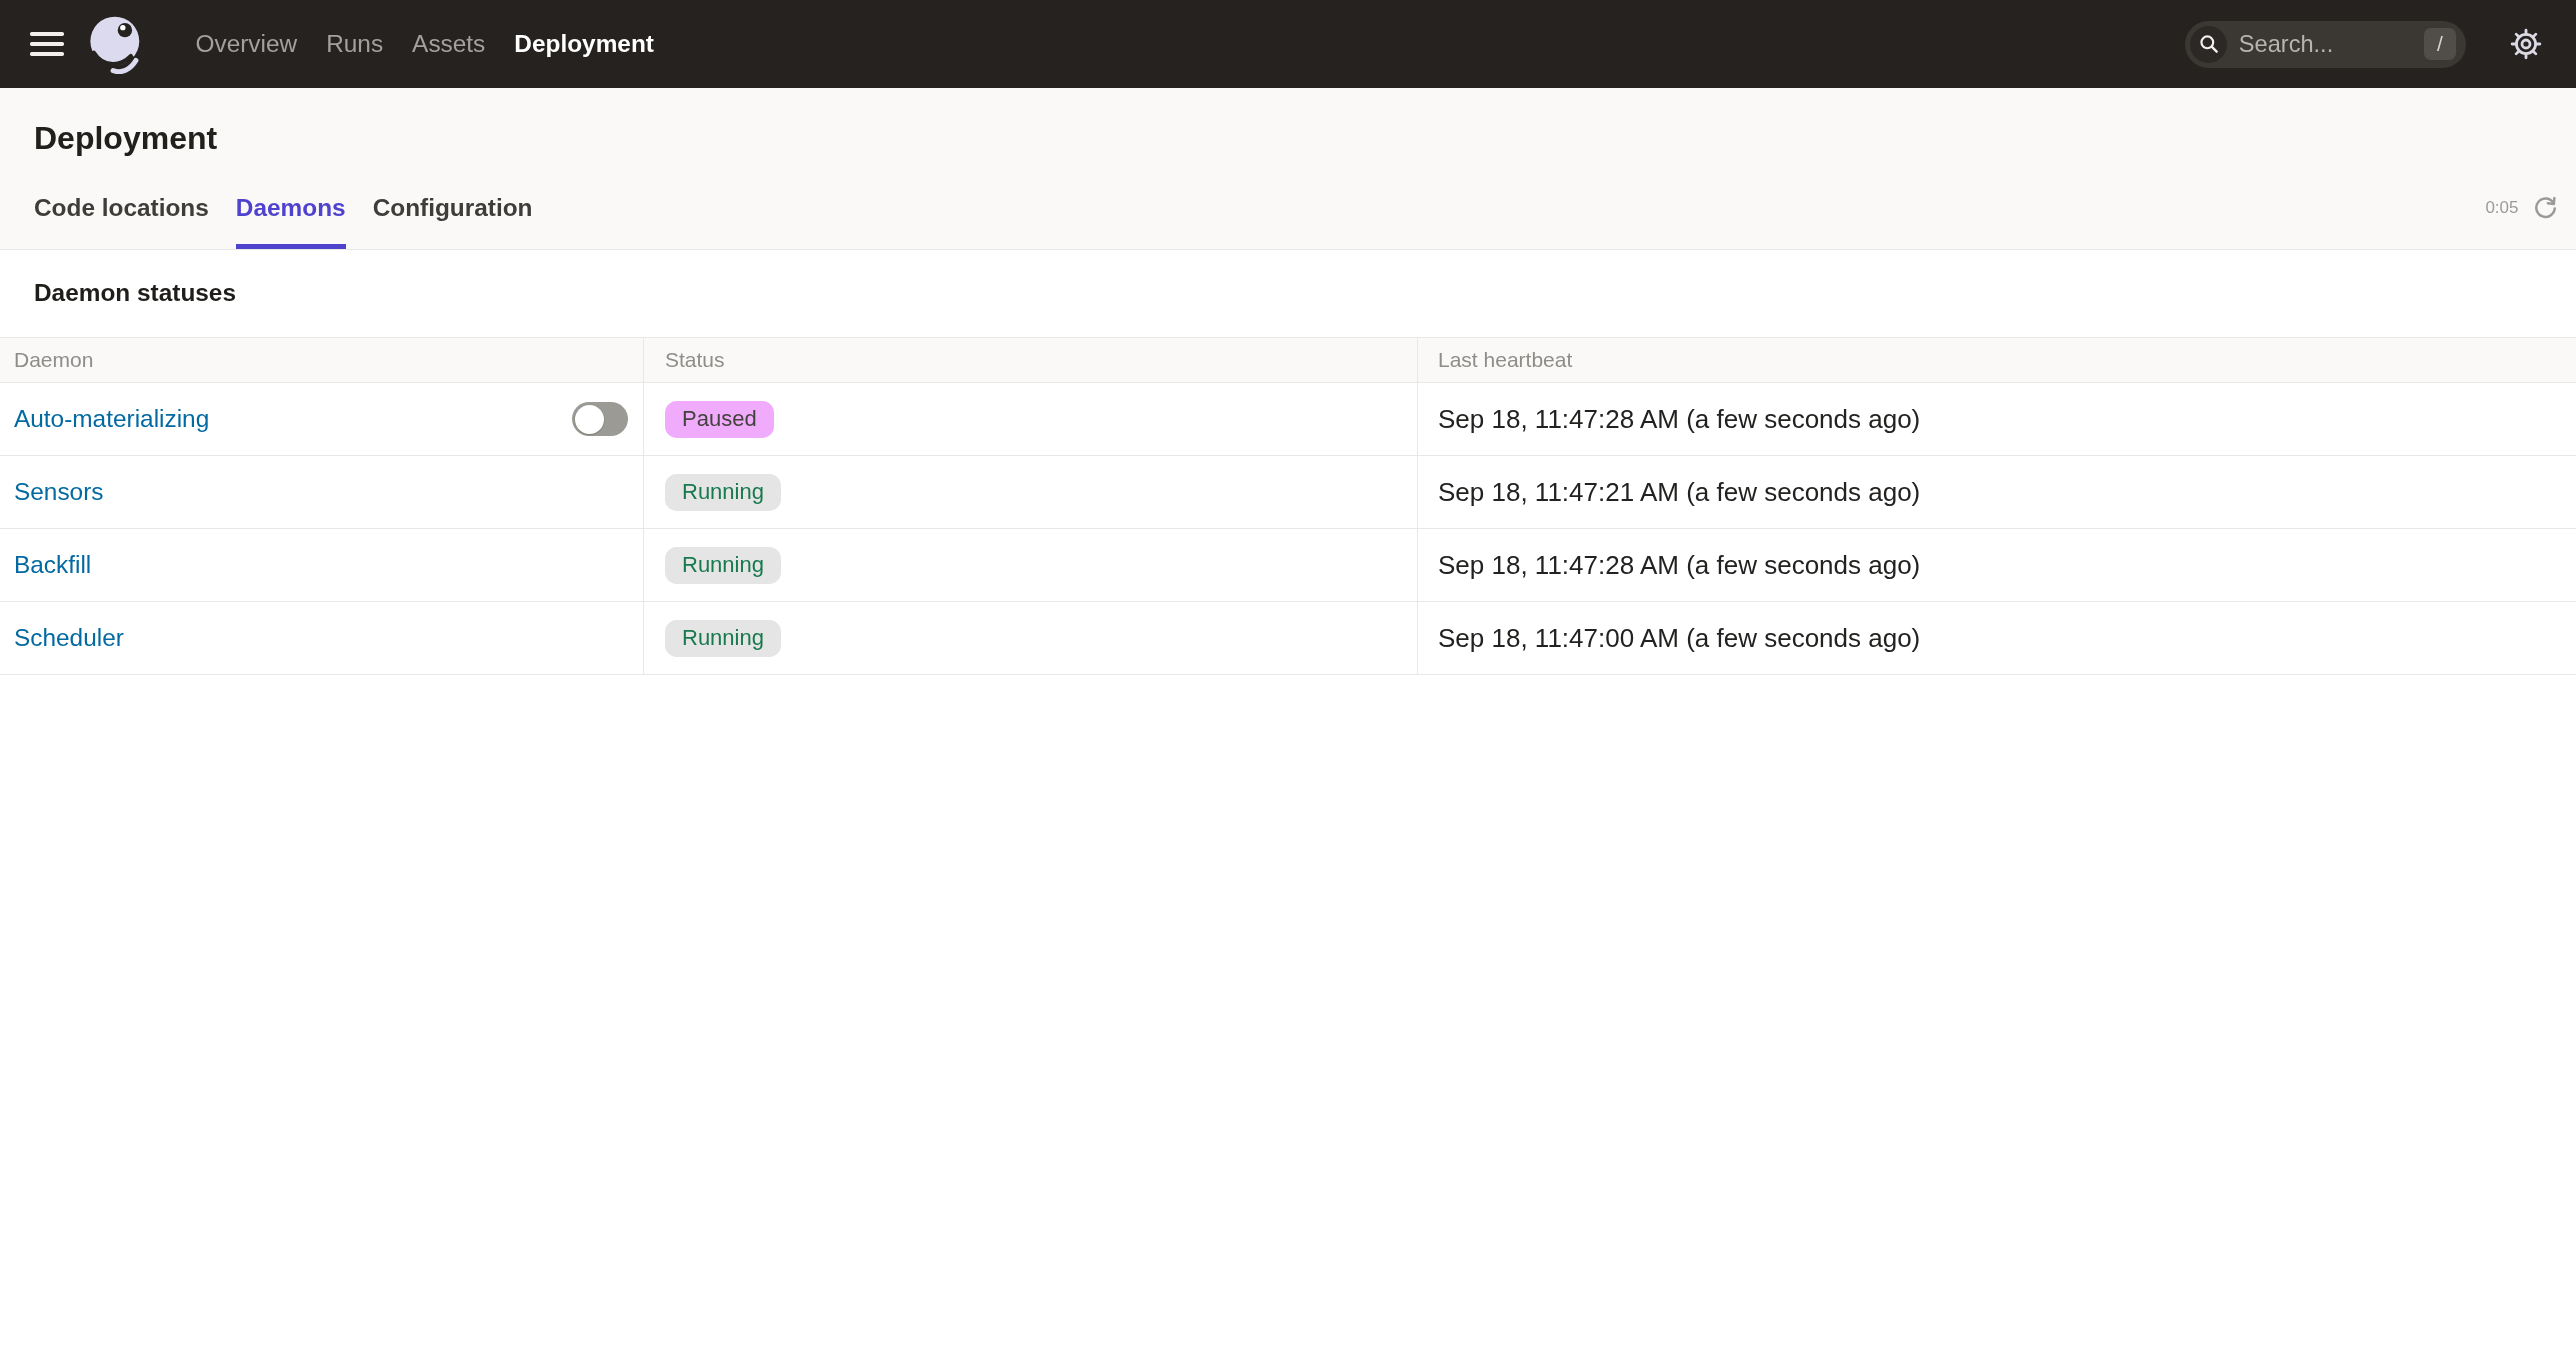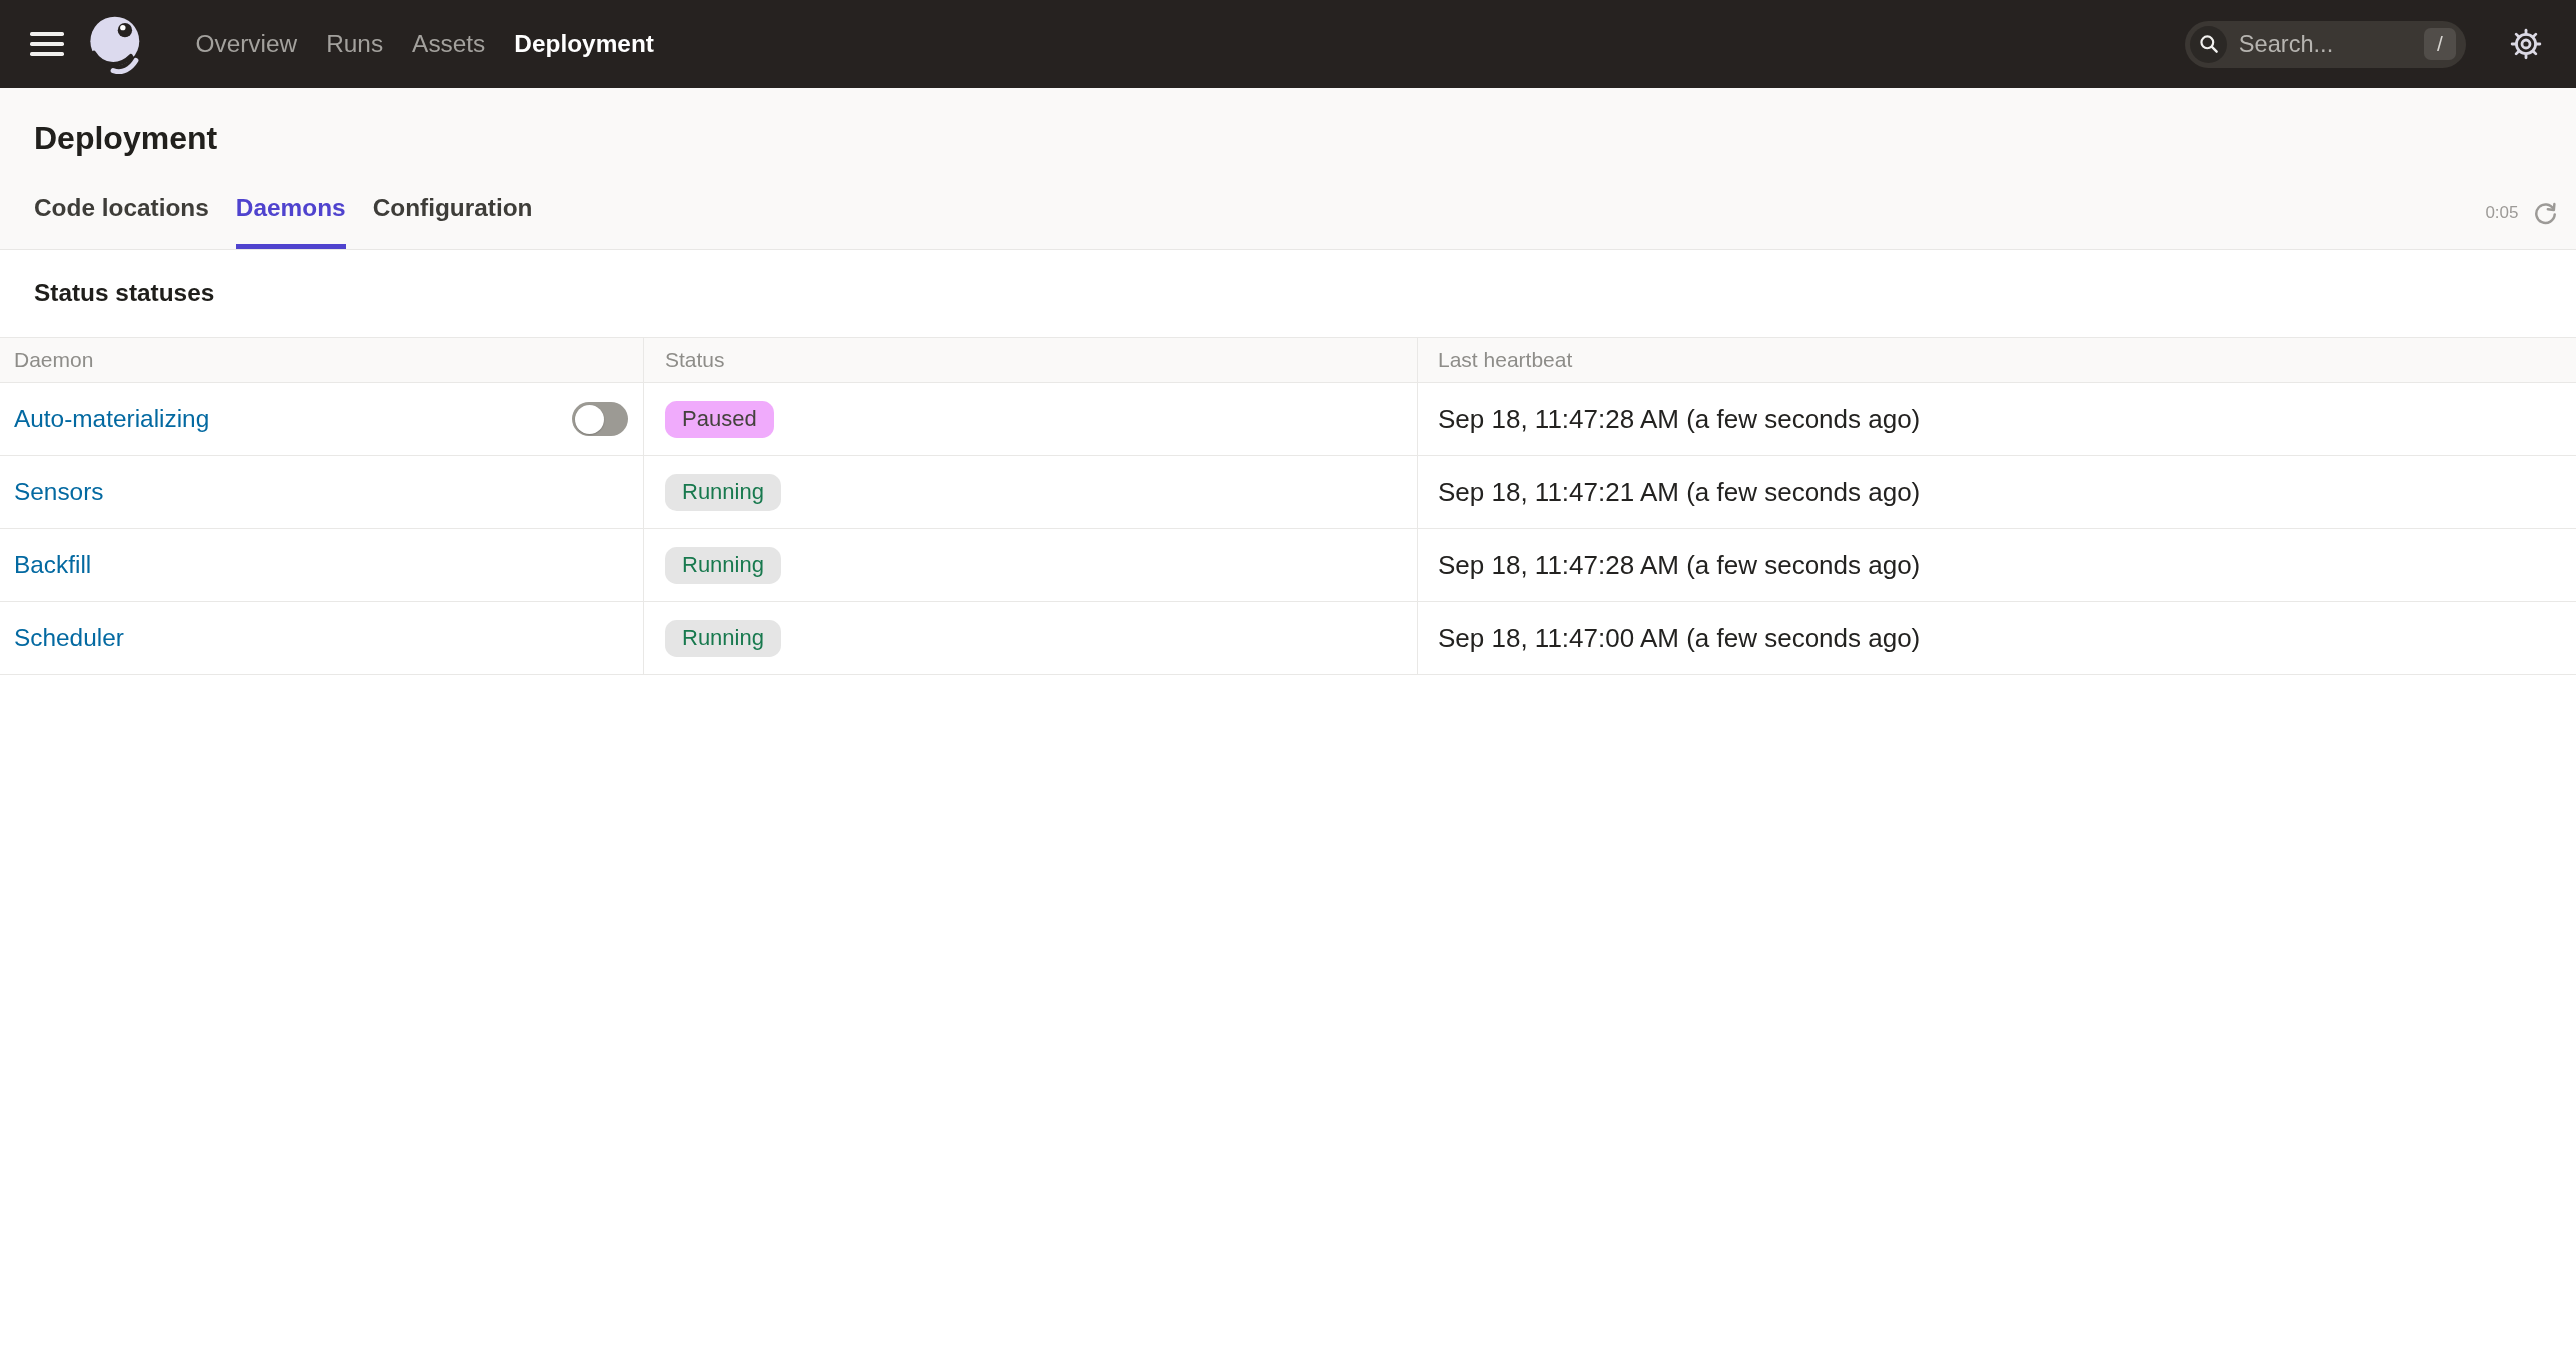--- a/index.html
+++ b/index.html
@@ -27,21 +27,21 @@
   .search-input::placeholder { color:#B6B4B0; }
   .search-kbd { width:32px; height:32px; border-radius:6.7px; background:#514D49;
                 color:#D8D6D2; font-size:21px; display:flex; align-items:center;
                 justify-content:center; margin-right:10px; }
   .gear-btn { background:none; border:none; margin-left:44px; cursor:pointer;
               display:flex; align-items:center; }
 
   
   .page-header { background:#FAF9F8; border-bottom:0.8px solid #E8E7E5; padding:0; }
   .page-title { font-size:32px; font-weight:700; color:#21201D; padding:32px 0 0 34px; }
-  .tabs-row { display:flex; align-items:center; padding:0 17px 0 34px; margin-top:37px; }
+  .tabs-row { display:flex; align-items:flex-start; padding:0 17px 0 34px; margin-top:37px; }
   .tabs { display:flex; gap:27px; }
   .tab { font-size:24.4px; font-weight:700; color:#3E3D39; padding-bottom:22px;
          border-bottom:5px solid transparent; cursor:pointer; }
   .tab.active { color:#4F43CE; border-bottom-color:#4F43CE; }
   .tabs-right { margin-left:auto; display:flex; align-items:center; gap:13.5px; padding-bottom:17px; }
   .timer { font-size:17px; color:#9C9A97; }
   .refresh-btn { background:none; border:none; cursor:pointer; display:flex; align-items:center; }
 
   
   .section-heading { font-size:24.4px; font-weight:700; color:#1F1E1B; margin:29px 0 30px 34px; }
@@ -141,21 +141,21 @@
         <svg width="27" height="27" viewBox="0 0 24 24" fill="none">
           <path d="M19.2 8.2 A 8.2 8.2 0 1 0 20.2 12.8" stroke="#9C9A97" stroke-width="2.2" stroke-linecap="round"></path>
           <path d="M19.9 3.6 L19.4 8.9 L14.1 8.2" stroke="#9C9A97" stroke-width="2.2" stroke-linecap="round" stroke-linejoin="round"></path>
         </svg>
       </button>
     </div>
   </div>
 </section>
 
 <main>
-  <h2 class="section-heading">Status statuses</h2>
+  <h2 class="section-heading">Daemon statuses</h2>
 
   <div class="tbl">
 
     <div class="tbl-row head">
       <div class="cell c1">Daemon</div>
       <div class="cell c2">Status</div>
       <div class="cell c3">Last heartbeat</div>
     </div>
 
     <div class="tbl-row body">

